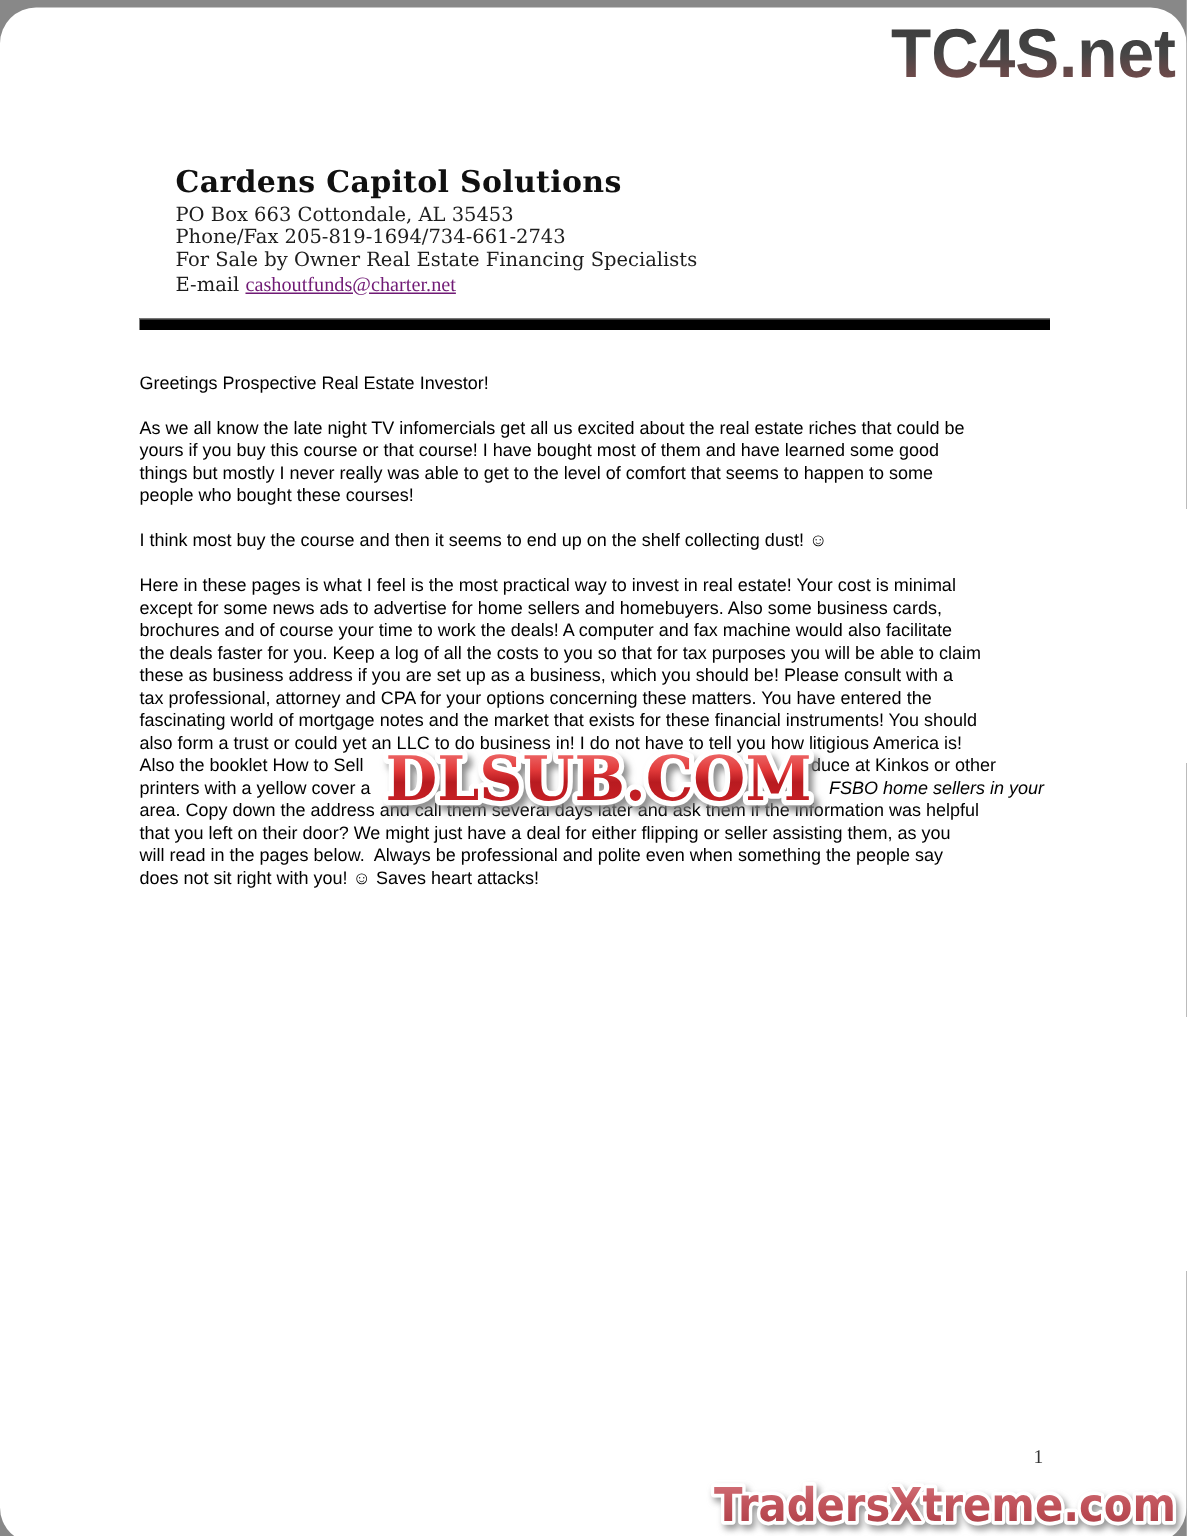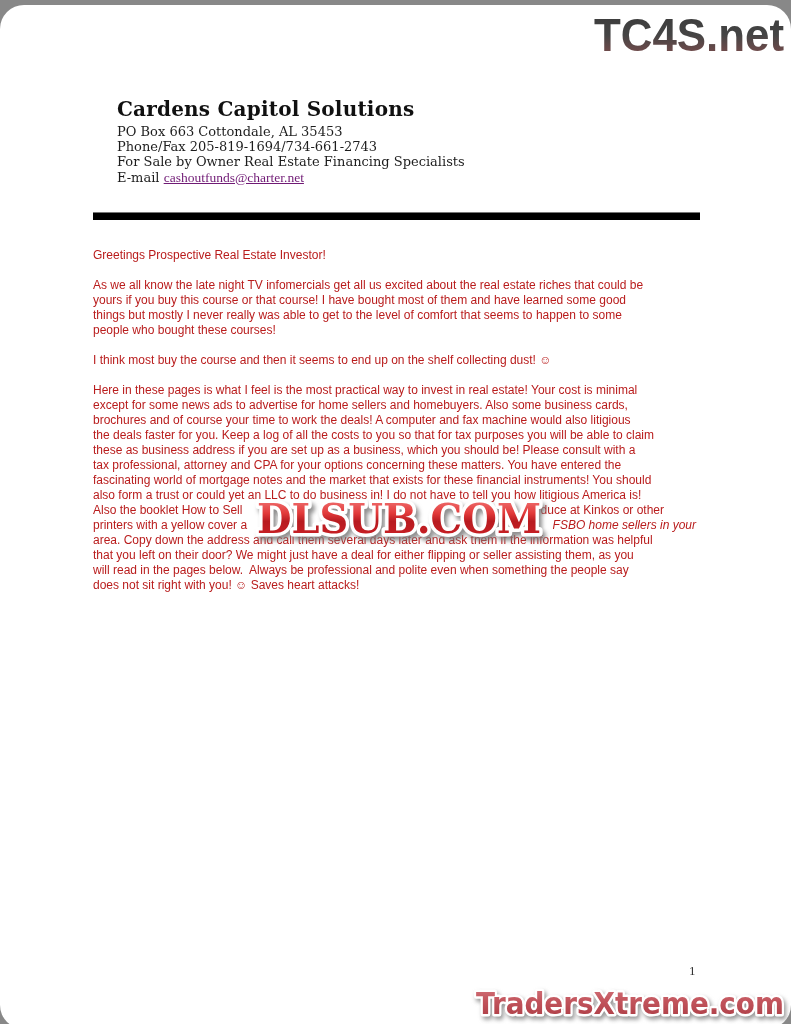--- a/index.html
+++ b/index.html
@@ -20,21 +20,21 @@
     top: 2px;
     right: 4px;
     width: 196px;
     height: 54px;
   }
 
   
   .letterhead {
     position: absolute;
     left: 117px;
-    top: 92px;
+    top: 104px;
     color: #161616;
   }
   .company-name {
     font-family: "DejaVu Serif", serif;
     font-weight: bold;
     font-size: 20px;
     line-height: 24px;
     letter-spacing: 0.2px;
     color: #101010;
     margin-bottom: 3px;
@@ -65,21 +65,21 @@
     border-top: 1px solid #777;
   }
 
   
   .body-text {
     position: absolute;
     left: 93px;
     top: 243px;
     width: 607px;
     font-size: 12px;
-    color: #b91c1c;
+    color: #000000;
   }
   .body-text .line {
     height: 15px;
     line-height: 15px;
     white-space: pre;
   }
   .body-text .line.split {
     display: flex;
     justify-content: space-between;
   }
@@ -148,21 +148,21 @@
       <div class="line"></div>
       <div class="line">As we all know the late night TV infomercials get all us excited about the real estate riches that could be</div>
       <div class="line">yours if you buy this course or that course! I have bought most of them and have learned some good</div>
       <div class="line">things but mostly I never really was able to get to the level of comfort that seems to happen to some</div>
       <div class="line">people who bought these courses!</div>
       <div class="line"></div>
       <div class="line">I think most buy the course and then it seems to end up on the shelf collecting dust! ☺</div>
       <div class="line"></div>
       <div class="line">Here in these pages is what I feel is the most practical way to invest in real estate! Your cost is minimal</div>
       <div class="line">except for some news ads to advertise for home sellers and homebuyers. Also some business cards,</div>
-      <div class="line">brochures and of course your time to work the deals! A computer and fax machine would also litigious</div>
+      <div class="line">brochures and of course your time to work the deals! A computer and fax machine would also facilitate</div>
       <div class="line">the deals faster for you. Keep a log of all the costs to you so that for tax purposes you will be able to claim</div>
       <div class="line">these as business address if you are set up as a business, which you should be! Please consult with a</div>
       <div class="line">tax professional, attorney and CPA for your options concerning these matters. You have entered the</div>
       <div class="line">fascinating world of mortgage notes and the market that exists for these financial instruments! You should</div>
       <div class="line">also form a trust or could yet an LLC to do business in! I do not have to tell you how litigious America is!</div>
       <div class="line split"><span>Also the booklet How to Sell</span><span style="margin-right: 36px;">duce at Kinkos or other</span></div>
       <div class="line split"><span>printers with a yellow cover a</span><span style="margin-right: 4px; font-style: italic;">FSBO home sellers in your</span></div>
       <div class="line">area. Copy down the address and call them several days later and ask them if the information was helpful</div>
       <div class="line">that you left on their door? We might just have a deal for either flipping or seller assisting them, as you</div>
       <div class="line">will read in the pages below.  Always be professional and polite even when something the people say</div>

